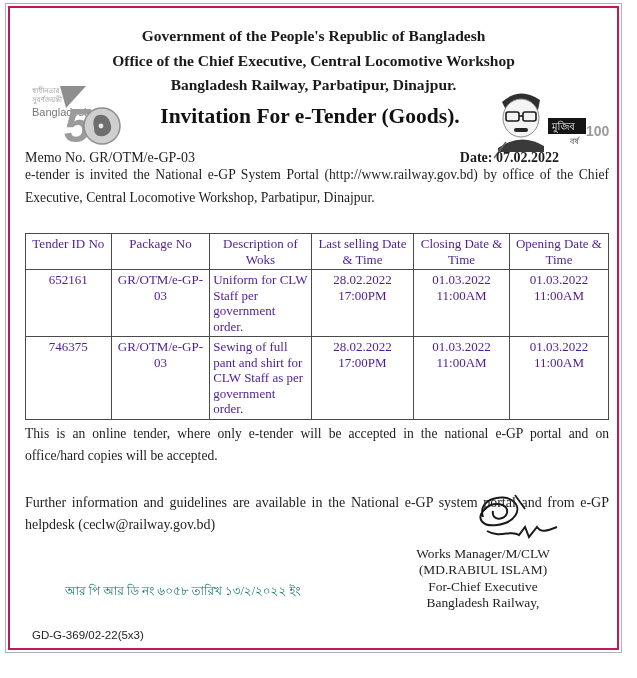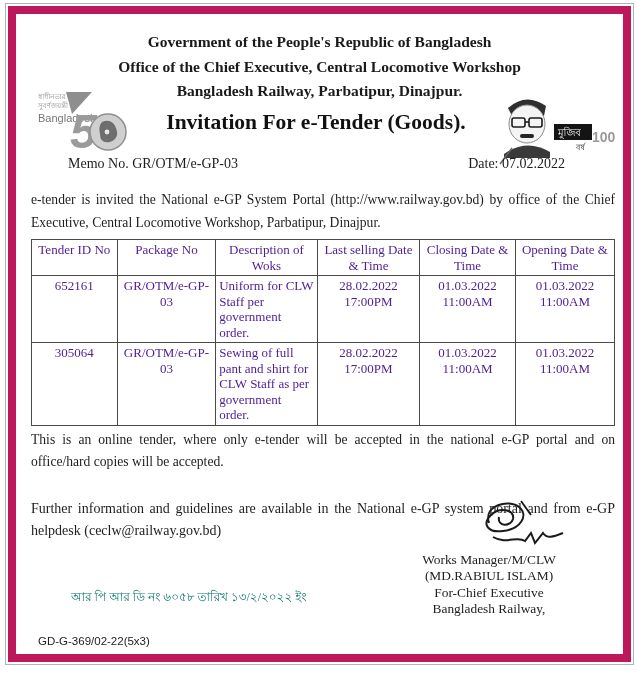--- a/index.html
+++ b/index.html
@@ -1,31 +1,31 @@
 <!DOCTYPE html>
 <html><head>
 <meta charset="utf-8">
 <style>
   html,body{margin:0;padding:0;background:#fff;}
   .page{position:relative;width:637px;height:678px;background:#fff;overflow:hidden;
         font-family:"Liberation Serif", serif;color:#1d1d1d;}
   .doc{position:absolute;left:8px;top:6px;width:607px;height:640px;background:#fff;
-       border:8px solid #be185d;outline:1px solid #b2b2b2;outline-offset:2px;}
+       border:2px solid #be185d;outline:1px solid #b2b2b2;outline-offset:2px;}
   
   .org-header{position:absolute;left:0;top:16px;width:100%;text-align:center;
               font-weight:bold;font-size:15.5px;line-height:24.5px;color:#1a1a1a;}
   .title{position:absolute;left:120px;top:96px;width:360px;text-align:center;
          font-weight:bold;font-size:21.5px;color:#111;}
   .logo-left{position:absolute;left:20px;top:76px;width:102px;height:68px;}
   .logo-right{position:absolute;left:480px;top:78px;width:120px;height:76px;}
   .memo-row{position:absolute;left:15px;top:142px;width:577px;font-size:14px;}
-  .memo-no{position:absolute;left:0;top:0;margin-left:37px;}
-  .memo-date{position:absolute;right:43px;top:0;}
+  .memo-no{position:absolute;left:0;top:0;}
+  .memo-date{position:absolute;right:43px;top:0;font-weight:bold;}
   
-  .intro{position:absolute;left:15px;top:175px;width:584px;font-size:13.6px;
+  .intro{position:absolute;left:15px;top:156px;width:584px;font-size:13.6px;
          line-height:22.5px;text-align:justify;}
   
   table.tender{position:absolute;left:15px;top:225px;width:584px;border-collapse:collapse;
                table-layout:fixed;font-size:13px;line-height:15.5px;color:#4c1d95;}
   table.tender td,table.tender th{border:1px solid #4a4a4a;vertical-align:top;
                padding:2px 3px;font-weight:normal;}
   th.hcell{text-align:center;height:26px;}
   td.c{text-align:center;}
   td.desc{text-align:left;padding-left:6px;}
   tr.r1 td{height:55px;}
@@ -117,21 +117,21 @@
       <tbody>
         <tr class="r1">
           <td class="c">652161</td>
           <td class="c">GR/OTM/e-GP-03</td>
           <td class="desc">Uniform for CLW Staff per government order.</td>
           <td class="c">28.02.2022 17:00PM</td>
           <td class="c">01.03.2022 11:00AM</td>
           <td class="c">01.03.2022 11:00AM</td>
         </tr>
         <tr class="r2">
-          <td class="c">305064</td>
+          <td class="c">746375</td>
           <td class="c">GR/OTM/e-GP-03</td>
           <td class="desc">Sewing of full pant and shirt for CLW Staff as per government order.</td>
           <td class="c">28.02.2022 17:00PM</td>
           <td class="c">01.03.2022 11:00AM</td>
           <td class="c">01.03.2022 11:00AM</td>
         </tr>
       </tbody>
     </table>
 
     <div class="note1">This is an online tender, where only e-tender will be accepted in the national e-GP portal and on office/hard copies will be accepted.</div>

